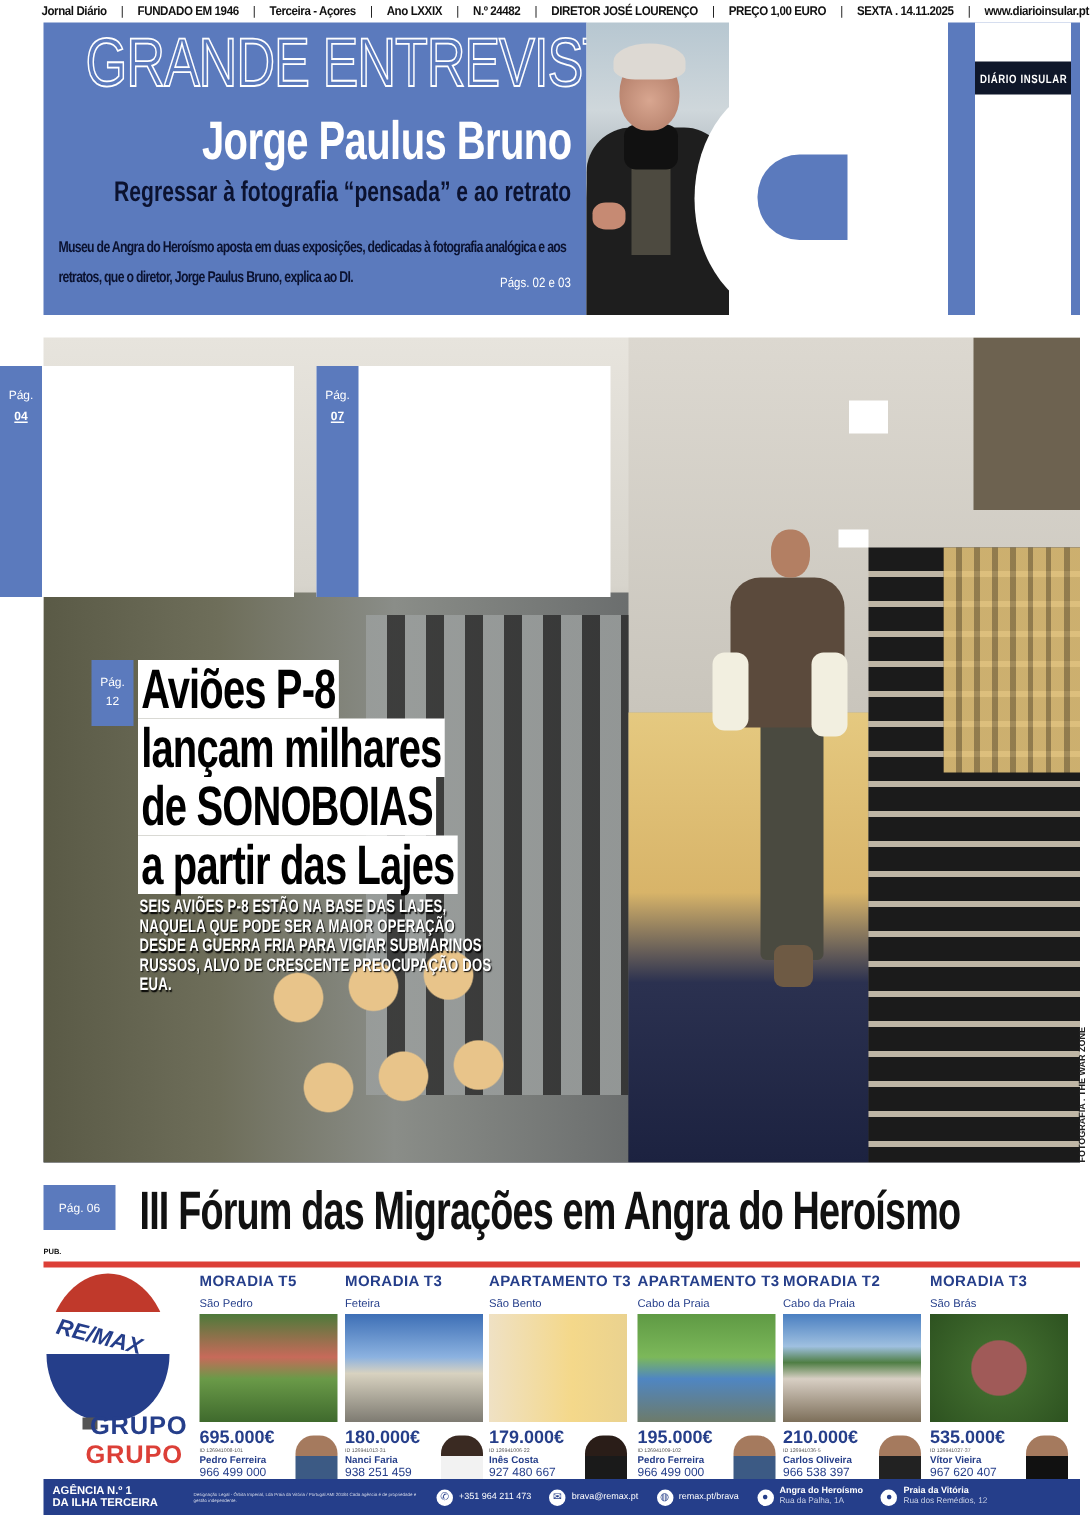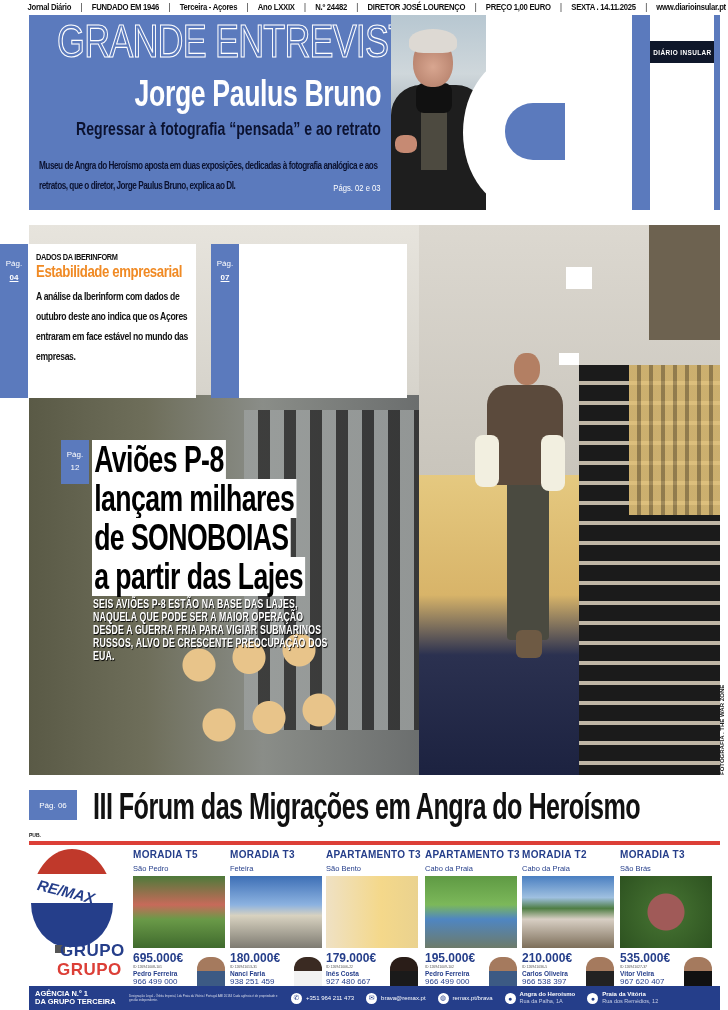--- a/index.html
+++ b/index.html
@@ -216,25 +216,20 @@
 </div>
 <div class="photo-credit">
     <span>FOTOGRAFIA . THE WAR ZONE</span>
   </div>
 
 <div class="teaser teaser-1">
   <div class="pg">
     <span>Pág.</span>
     <b>04</b>
   </div>
-  <div class="content">
-    <div class="kick">DADOS DA IBERINFORM</div>
-    <div class="title">Estabilidade empresarial</div>
-    <div class="body">A análise da Iberinform com dados de outubro deste ano indica que os Açores entraram em face estável no mundo das empresas.</div>
-  </div>
 </div>
 
 <div class="teaser teaser-2">
   <div class="pg">
     <span>Pág.</span>
     <b>07</b>
   </div>
 </div>
 
 <div class="hl-pg">
@@ -326,21 +321,21 @@
     <div class="price">535.000€</div>
     <div class="ref">ID 126941027-37</div>
     <div class="agent">Vítor Vieira</div>
     <div class="phone">967 620 407</div>
     <div class="avatar" style="background:linear-gradient(180deg,#a57a5e 0 40%,#111 40%);"></div>
   </div>
 
   <div class="footer">
     <div class="agency">
       <div>AGÊNCIA N.º 1</div>
-      <div>DA GRUPO TERCEIRA</div>
+      <div>DA ILHA TERCEIRA</div>
     </div>
     <div class="legal">Designação Legal - Órbita Imperial, Lda Praia da Vitória / Portugal AMI 20184 Cada agência é de propriedade e gestão independente.</div>
     <div class="item">
       <span class="icon">✆</span>
       <span>+351 964 211 473</span>
     </div>
     <div class="item">
       <span class="icon">✉</span>
       <span>brava@remax.pt</span>
     </div>

